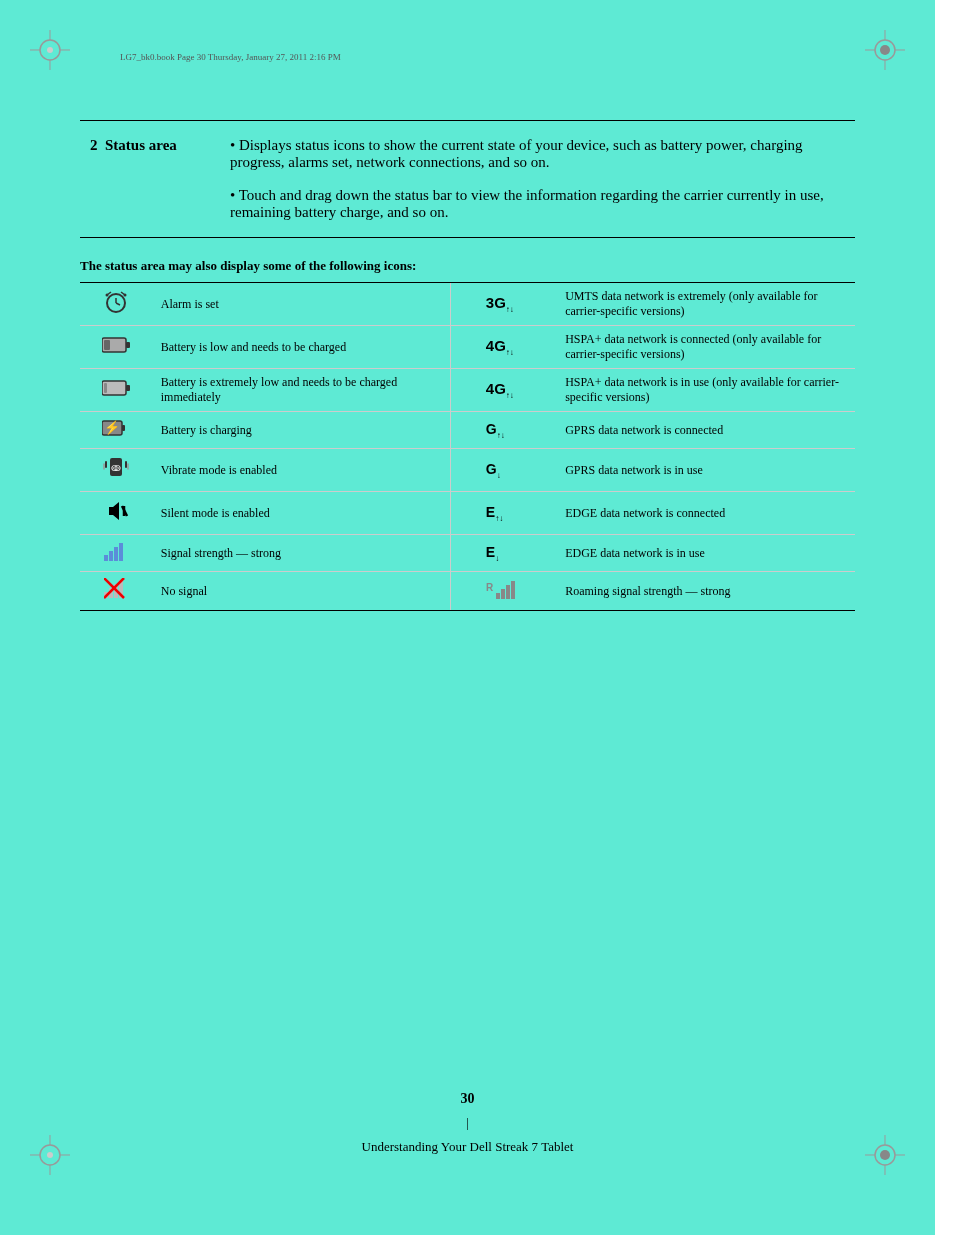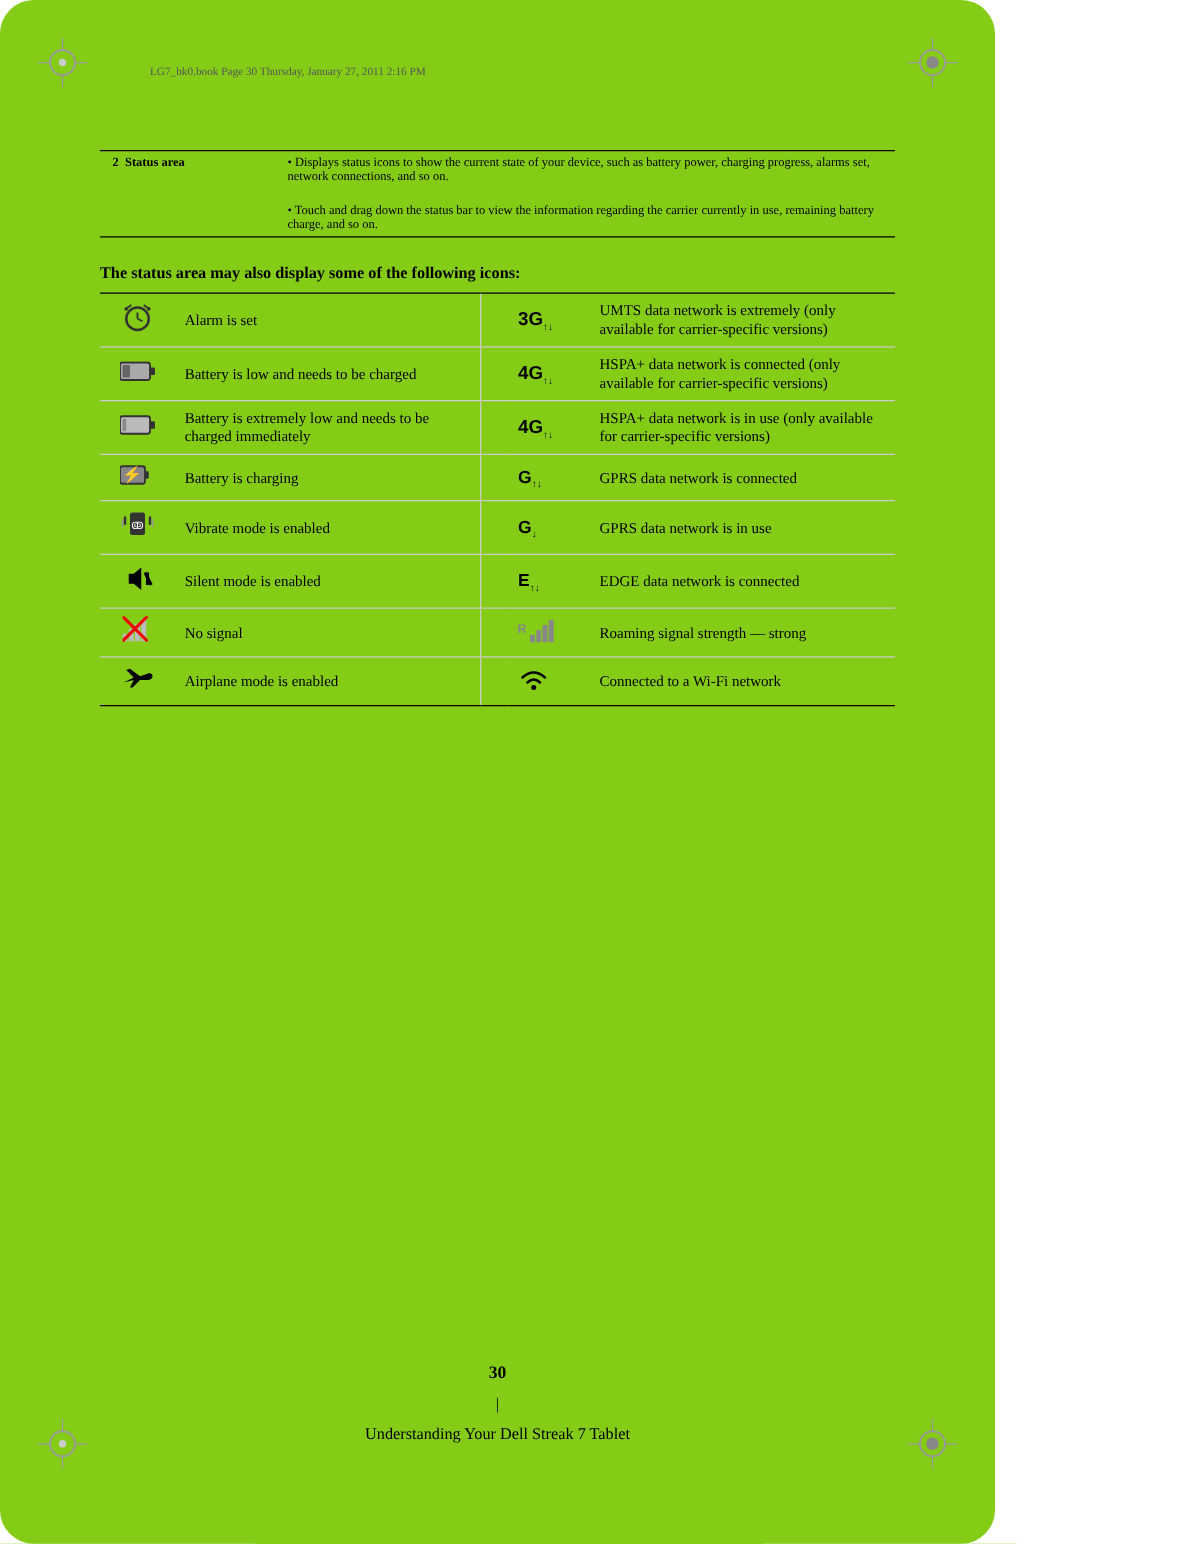--- a/index.html
+++ b/index.html
@@ -7,26 +7,25 @@
       background: #fff;
       font-family: 'Times New Roman', serif;
       font-size: 13px;
       color: #000;
       width: 954px;
       min-height: 1235px;
       position: relative;
     }
 
     .page {
-      width: 796px;
+      width: 935px;
       min-height: 1235px;
-      background: #84cc16;
+      background: #5eead4;
       position: relative;
       padding: 60px 80px 80px 80px;
-      border-radius: 27px;
     }
 
     
     .corner-mark {
       position: absolute;
       width: 40px;
       height: 40px;
     }
     .corner-tl { top: 30px; left: 30px; }
     .corner-tr { top: 30px; right: 30px; }
@@ -49,24 +48,24 @@
       margin-top: 60px;
     }
 
     
     .info-table {
       width: 100%;
       border-collapse: collapse;
       margin-bottom: 20px;
     }
     .info-table td {
-      padding: 4px 10px;
+      padding: 16px 10px;
       vertical-align: top;
       border-top: 1px solid #000;
-      font-size: 10px;
+      font-size: 15px;
     }
     .info-table tr:last-child td {
       border-bottom: 1px solid #000;
     }
     .info-table .label-col {
       width: 140px;
       font-weight: bold;
     }
     .info-table .num {
       font-weight: bold;
@@ -320,20 +319,38 @@
           <td class="desc-cell">Silent mode is enabled</td>
           <td class="col-divider"></td>
           <td class="icon-cell2">
             <span class="network-icon" style="font-size:14px; font-weight:bold; font-family:Arial,sans-serif;">
               E<sub style="font-size:8px;">↑↓</sub>
             </span>
           </td>
           <td class="desc-cell2">EDGE data network is connected</td>
         </tr>
 
+        <tr>
+          <td class="icon-cell">
+            <svg width="24" height="20" viewBox="0 0 24 20" xmlns="http://www.w3.org/2000/svg">
+              <rect x="0" y="14" width="4" height="6" fill="#5b8dd9"></rect>
+              <rect x="5" y="10" width="4" height="10" fill="#5b8dd9"></rect>
+              <rect x="10" y="6" width="4" height="14" fill="#5b8dd9"></rect>
+              <rect x="15" y="2" width="4" height="18" fill="#5b8dd9"></rect>
+            </svg>
+          </td>
+          <td class="desc-cell">Signal strength — strong</td>
+          <td class="col-divider"></td>
+          <td class="icon-cell2">
+            <span class="network-icon" style="font-size:14px; font-weight:bold; font-family:Arial,sans-serif;">
+              E<sub style="font-size:8px;">↓</sub>
+            </span>
+          </td>
+          <td class="desc-cell2">EDGE data network is in use</td>
+        </tr>
 
         <tr>
           <td class="icon-cell">
             <svg width="24" height="22" viewBox="0 0 24 22" xmlns="http://www.w3.org/2000/svg">
               <rect x="0" y="14" width="4" height="6" fill="#bbb"></rect>
               <rect x="5" y="10" width="4" height="10" fill="#bbb"></rect>
               <rect x="10" y="6" width="4" height="14" fill="#bbb"></rect>
               <rect x="15" y="2" width="4" height="18" fill="#bbb"></rect>
               <line x1="0" y1="0" x2="20" y2="20" stroke="#e00" stroke-width="2.5"></line>
               <line x1="20" y1="0" x2="0" y2="20" stroke="#e00" stroke-width="2.5"></line>
@@ -346,38 +363,20 @@
               <text x="0" y="12" font-size="10" font-weight="bold" fill="#888" font-family="Arial,sans-serif">R</text>
               <rect x="10" y="14" width="4" height="6" fill="#888"></rect>
               <rect x="15" y="10" width="4" height="10" fill="#888"></rect>
               <rect x="20" y="6" width="4" height="14" fill="#888"></rect>
               <rect x="25" y="2" width="4" height="18" fill="#888"></rect>
             </svg>
           </td>
           <td class="desc-cell2">Roaming signal strength — strong</td>
         </tr>
 
-        <tr>
-          <td class="icon-cell">
-            <svg width="26" height="22" viewBox="0 0 26 22" xmlns="http://www.w3.org/2000/svg">
-              <path d="M2,14 L10,10 L4,4 L7,3 L15,9 L21,7 C23,6 25,7 25,9 C25,11 23,12 21,12 L15,12 L9,18 L7,18 L10,12 L2,14 Z" fill="#000"></path>
-            </svg>
-          </td>
-          <td class="desc-cell">Airplane mode is enabled</td>
-          <td class="col-divider"></td>
-          <td class="icon-cell2">
-            <svg width="26" height="22" viewBox="0 0 26 22" xmlns="http://www.w3.org/2000/svg">
-              <path d="M13,18 L13,18" stroke="#000" stroke-width="3" stroke-linecap="round"></path>
-              <path d="M8,14 Q13,9 18,14" fill="none" stroke="#000" stroke-width="2" stroke-linecap="round"></path>
-              <path d="M4,10 Q13,2 22,10" fill="none" stroke="#000" stroke-width="2" stroke-linecap="round"></path>
-              <circle cx="13" cy="18" r="2" fill="#000"></circle>
-            </svg>
-          </td>
-          <td class="desc-cell2">Connected to a Wi-Fi network</td>
-        </tr>
       </tbody>
     </table>
 
   </div>
 
   <div class="footer">
     <span class="footer-num">30</span>
     <span>|</span>
     <span>Understanding Your Dell Streak 7 Tablet</span>
   </div>

